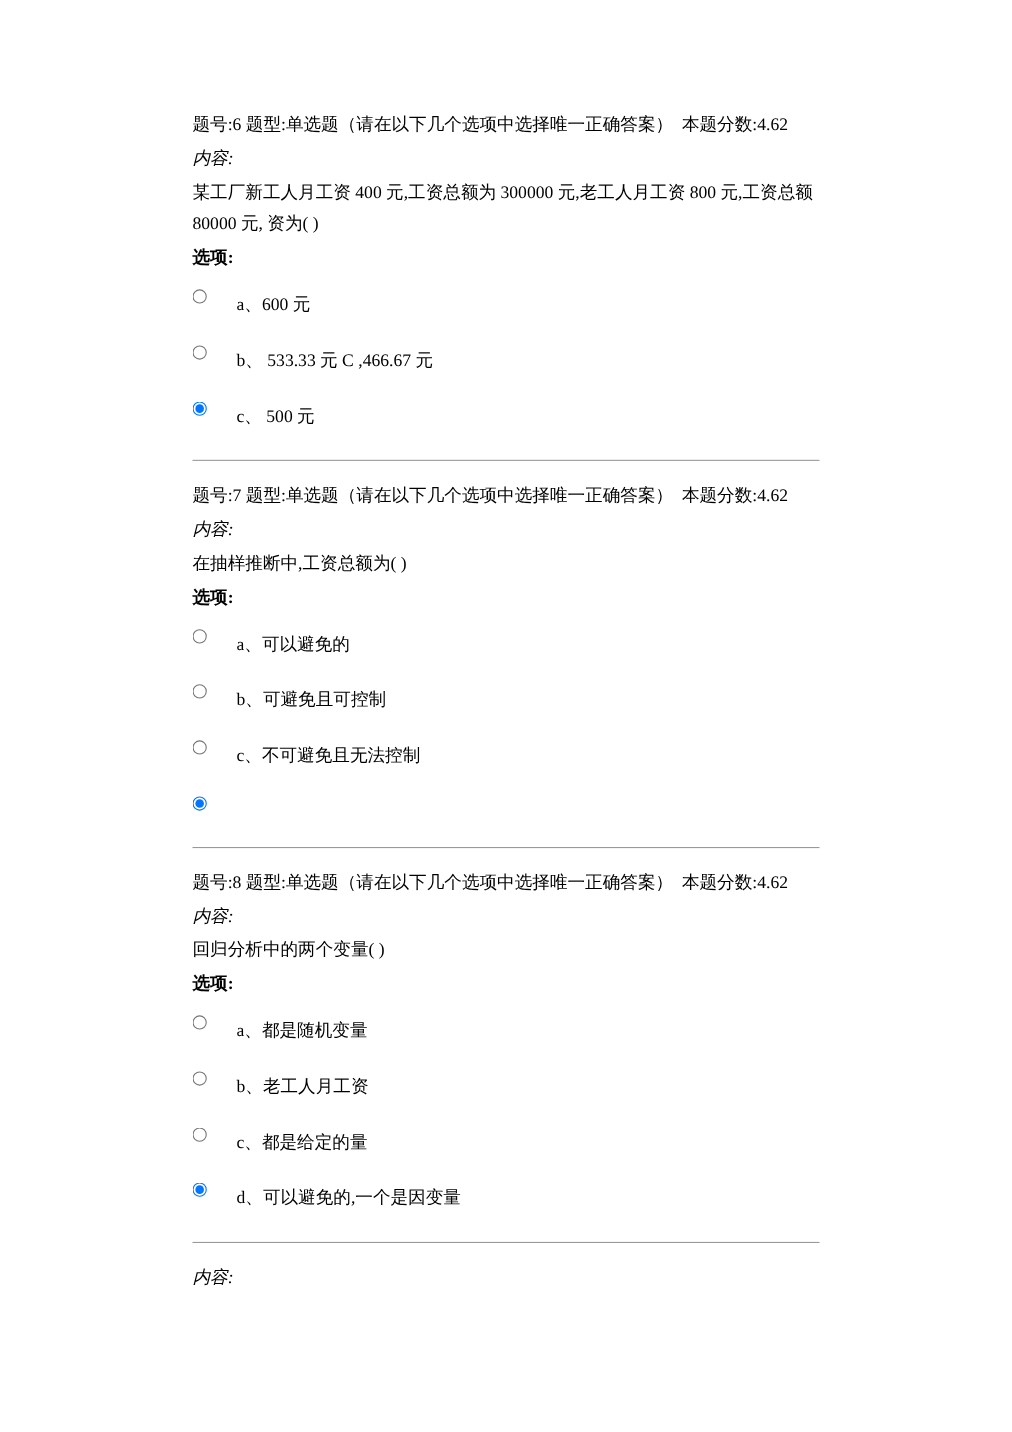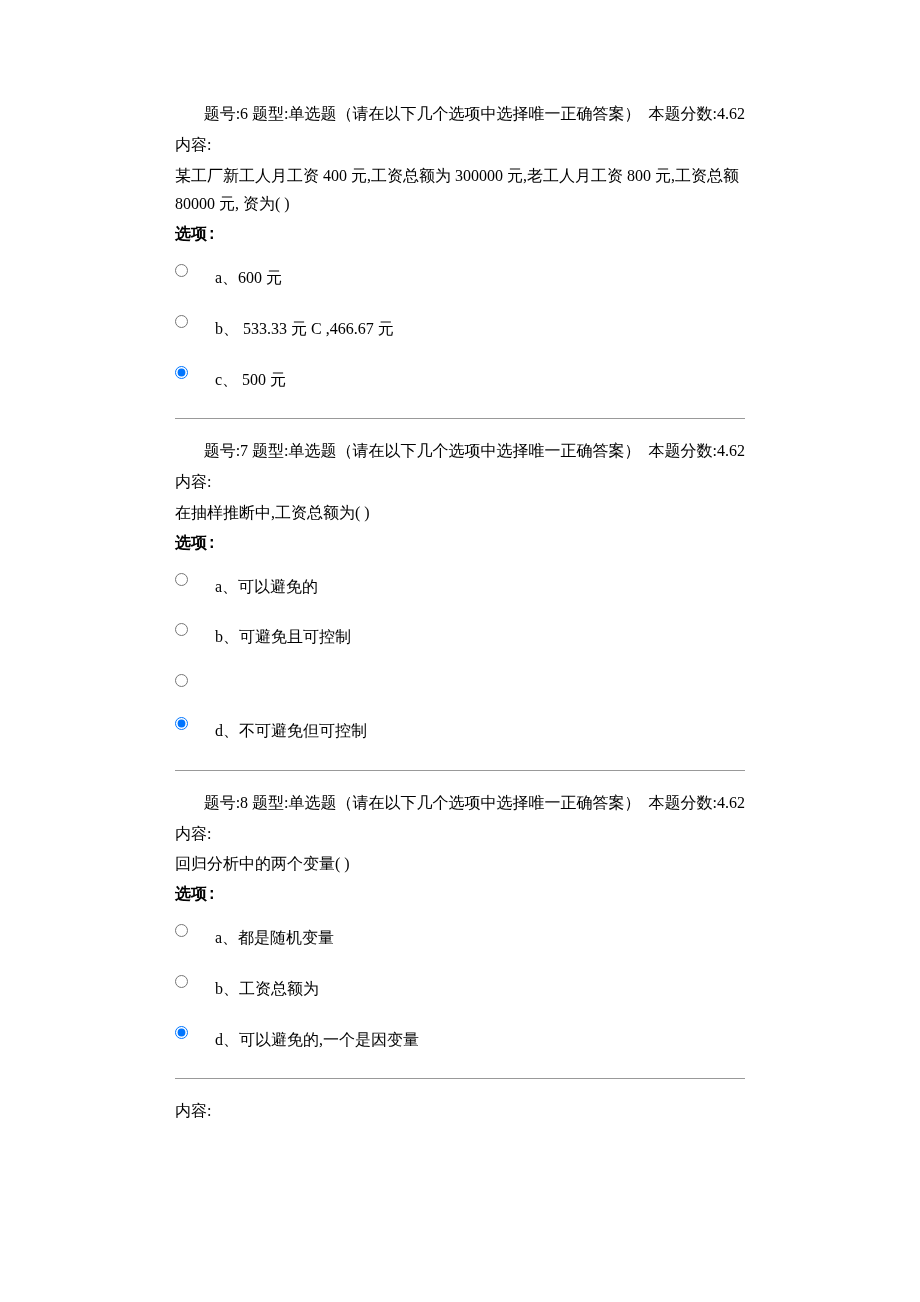--- a/index.html
+++ b/index.html
@@ -11,32 +11,31 @@
     margin: 0;
     padding: 100px 175px 40px 175px;
     width: 920px;
     box-sizing: border-box;
   }
   .question-block {
     margin-bottom: 10px;
   }
   .question-header {
     margin-bottom: 2px;
-    text-align: right;
   }
   .content-label {
     margin-bottom: 2px;
+    font-style: italic;
   }
   .content-text {
     margin-bottom: 2px;
   }
   .options-label {
     font-weight: bold;
     margin-bottom: 6px;
-    font-family: Liberation Mono, monospace;
   }
   .option-row {
     display: flex;
     align-items: flex-start;
     margin-bottom: 14px;
   }
   .radio-wrap {
     width: 36px;
     padding-top: 0px;
   }
@@ -100,24 +99,24 @@
   <div class="option-row">
     <div class="radio-wrap"><input type="radio" name="q7" style=""></div>
     <div class="option-text">a、可以避免的</div>
   </div>
   <div class="option-row">
     <div class="radio-wrap"><input type="radio" name="q7" style=""></div>
     <div class="option-text">b、可避免且可控制</div>
   </div>
   <div class="option-row">
     <div class="radio-wrap"><input type="radio" name="q7" style=""></div>
+    <div class="option-text">c、不可避免且无法控制</div>
   </div>
   <div class="option-row">
     <div class="radio-wrap"><input type="radio" name="q7" checked="" style=""></div>
-    <div class="option-text">d、不可避免但可控制</div>
   </div>
 </div>
 
 <hr class="divider">
 
 <div class="question-block">
   <div class="question-header nowrap">
     <span>题号:</span><span>8</span>
     <span>题型:单选题（请在以下几个选项中选择唯一正确答案）</span>&nbsp;
     <span>本题分数:4.62</span>
@@ -125,21 +124,25 @@
   <div class="content-label">内容:</div>
   <div class="content-text">回归分析中的两个变量( )</div>
   <div class="options-label">选项:</div>
 
   <div class="option-row">
     <div class="radio-wrap"><input type="radio" name="q8" style=""></div>
     <div class="option-text">a、都是随机变量</div>
   </div>
   <div class="option-row">
     <div class="radio-wrap"><input type="radio" name="q8" style=""></div>
-    <div class="option-text">b、工资总额为</div>
+    <div class="option-text">b、老工人月工资</div>
+  </div>
+  <div class="option-row">
+    <div class="radio-wrap"><input type="radio" name="q8" style=""></div>
+    <div class="option-text">c、都是给定的量</div>
   </div>
   <div class="option-row">
     <div class="radio-wrap"><input type="radio" name="q8" checked="" style=""></div>
     <div class="option-text">d、可以避免的,一个是因变量</div>
   </div>
 </div>
 
 <hr class="divider">
 
 <div class="question-block">

